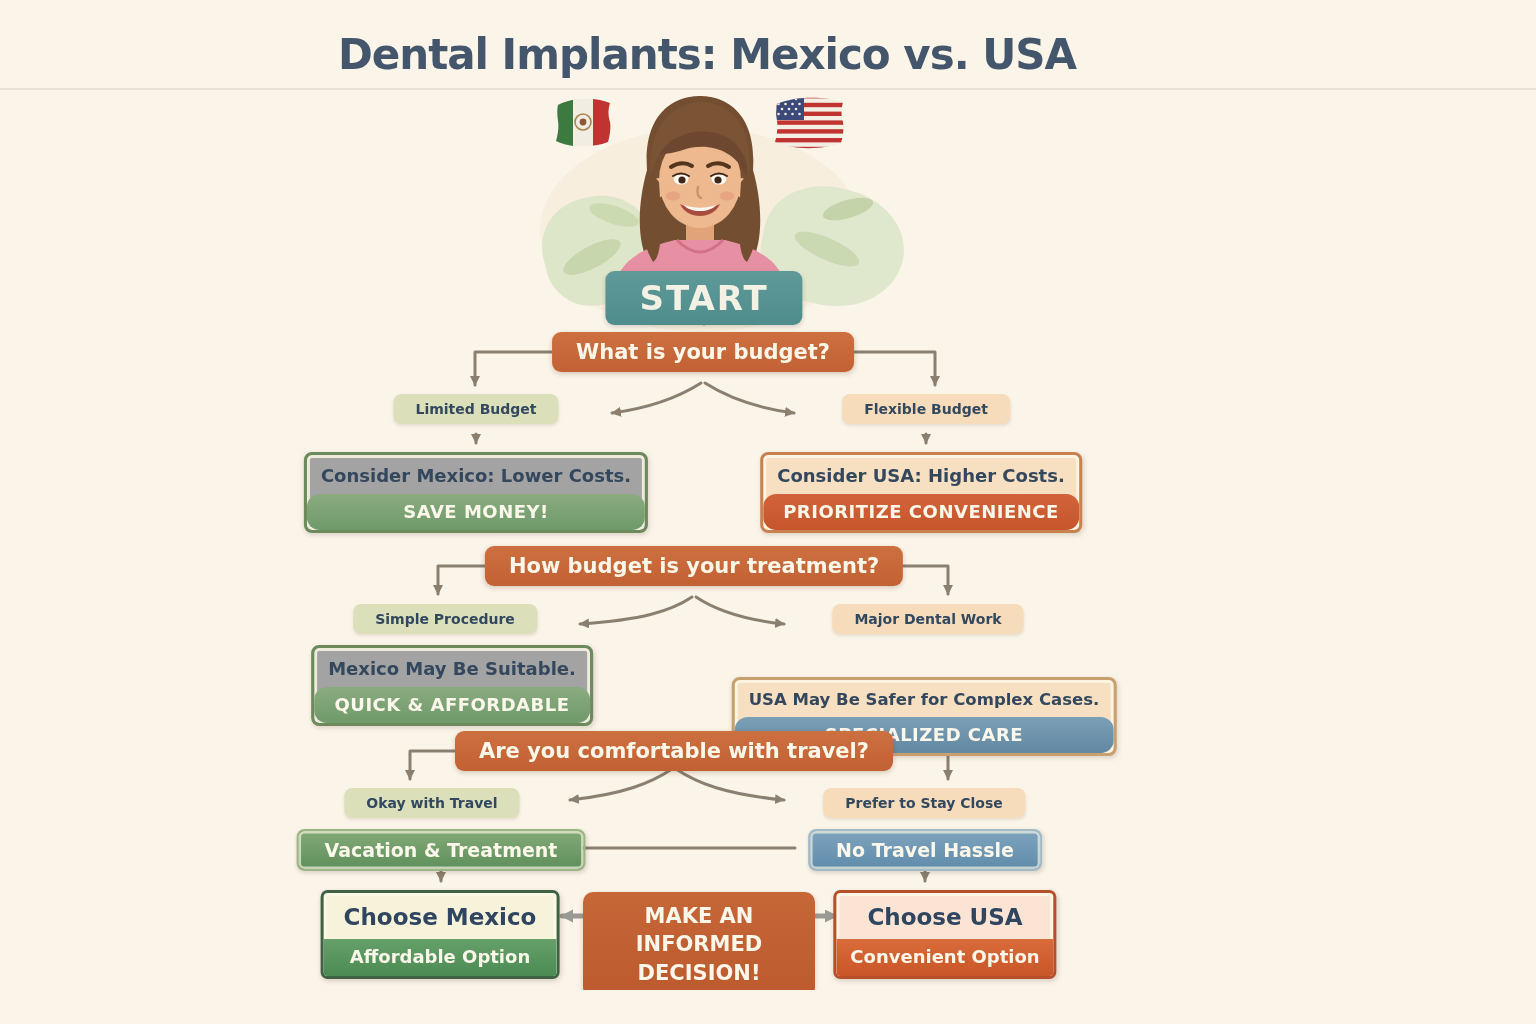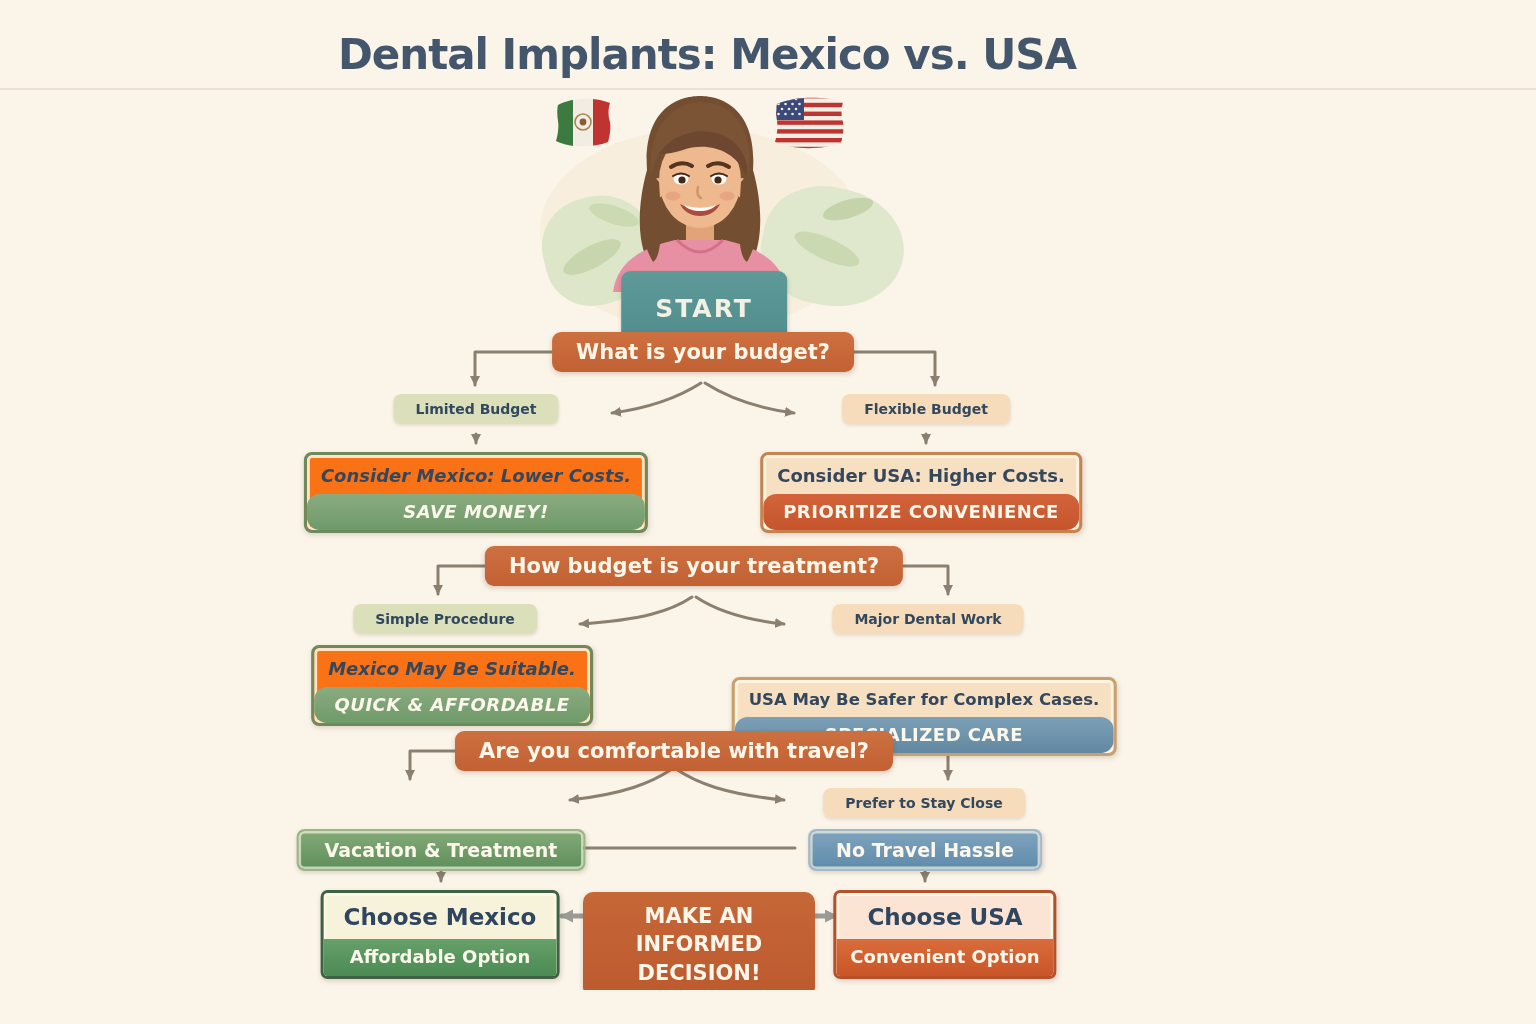--- a/index.html
+++ b/index.html
@@ -22,22 +22,22 @@
   }
 
   
   .cream-circle { background: #f7eedd; border-radius: 50%; }
   .blob { border-radius: 48% 52% 55% 45%; }
   .leaf { border-radius: 50%; }
 
   
   .start-badge {
     background: linear-gradient(180deg, #5f9a99, #4f8c8c);
-    color: #f2f1e4; font-weight: bold; font-size: 25px; letter-spacing: 2px;
-    padding: 23px 34px; border-radius: 9px; white-space: nowrap;
+    color: #f2f1e4; font-weight: bold; font-size: 34px; letter-spacing: 2px;
+    padding: 7px 34px; border-radius: 9px; white-space: nowrap;
     box-shadow: 0 2px 4px rgba(60,50,30,.18); text-align: center;
   }
 
   
   .q-box {
     background: linear-gradient(180deg, #cd7040, #c26134);
     color: #fdf7ea; font-weight: bold; font-size: 21px;
     padding: 8px 24px; border-radius: 9px; white-space: nowrap;
     box-shadow: 0 2px 5px rgba(90,50,20,.22); text-align: center;
   }
@@ -57,21 +57,21 @@
     box-shadow: inset 0 0 0 3px rgba(252,248,230,.85), 1px 2px 5px rgba(80,60,30,.18);
   }
   .card .card-top {
     color: #33475d; font-weight: bold; font-size: 18px;
     padding: 10px 14px 8px; white-space: nowrap;
   }
   .card .card-banner {
     color: #fbf7ea; font-weight: bold; font-size: 18px; letter-spacing: .5px;
     padding: 7px 12px 8px; white-space: nowrap; border-radius: 13px;
   }
-  .card.green { border: 3px solid #6c8a5c; background: #f97316; font-style: italic; }
+  .card.green { border: 3px solid #6c8a5c; background: #a3a3a3; }
   .card.green .card-banner { background: linear-gradient(180deg,#8aab80,#6f9a6a); }
   .card.orange { border: 3px solid #c8824f; background: #f7dfc1; }
   .card.orange .card-banner { background: linear-gradient(180deg,#d2633a,#c6552c); }
   .card.bluebanner { border: 3px solid #c89f6e; background: #f7dfc1; }
   .card.bluebanner .card-banner { background: linear-gradient(180deg,#7ba0b6,#6288a2); }
 
   
   .pill-banner {
     color: #fbf7ea; font-weight: bold; font-size: 19px;
     padding: 8px 26px; border-radius: 8px; white-space: nowrap; text-align: center;
@@ -262,20 +262,21 @@
   <div class="abs cx card green" style="left:452px; top:645px;">
     <div class="card-top">Mexico May Be Suitable.</div>
     <div class="card-banner">QUICK &amp; AFFORDABLE</div>
   </div>
   <div class="abs cx card bluebanner" style="left:924px; top:645px;margin-top:32px;">
     <div class="card-top" style="font-size:16.5px;">USA May Be Safer for Complex Cases.</div>
     <div class="card-banner">SPECIALIZED CARE</div>
   </div>
 
   <div class="abs cx q-box" style="left:674px; top:731px;">Are you comfortable with travel?</div>
+  <div class="abs cx opt green" style="left:432px; top:788px;">Okay with Travel</div>
   <div class="abs cx opt peach" style="left:924px; top:788px;">Prefer to Stay Close</div>
 
   <div class="abs cx pill-banner green" style="left:441px; top:829px;">Vacation &amp; Treatment</div>
   <div class="abs cx pill-banner blue" style="left:925px; top:829px;">No Travel Hassle</div>
 
   <div class="abs cx decision-box" style="left:699px; top:892px;">MAKE AN INFORMED DECISION!</div>
   <div class="abs cx final-card mexico" style="left:440px; top:890px;">
     <div class="final-title">Choose Mexico</div>
     <div class="final-banner">Affordable Option</div>
   </div>

